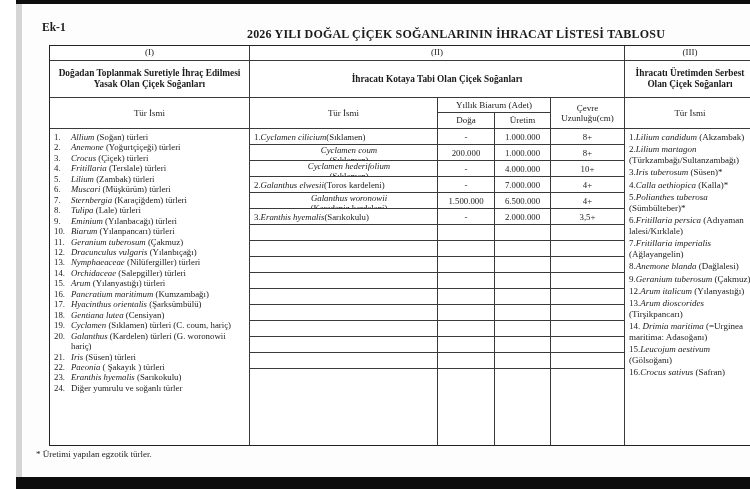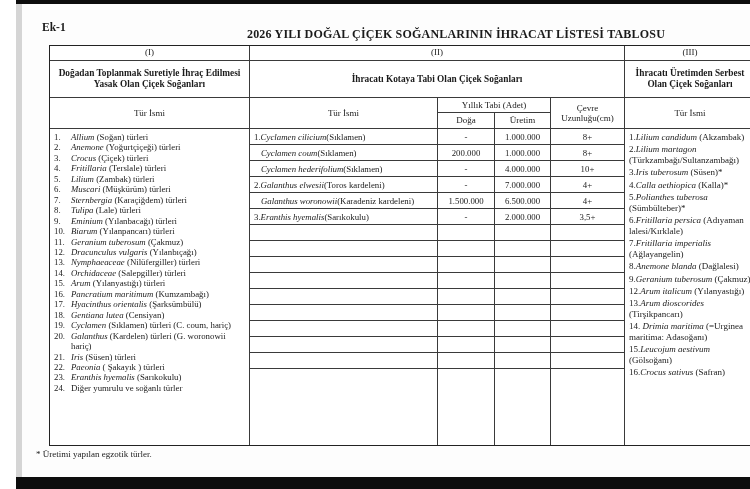--- a/index.html
+++ b/index.html
@@ -35,21 +35,21 @@
   .sg-doga{grid-area:2/2/3/3;border-right:1px solid #3a3a3a;}
   .sg-uretim{grid-area:2/3/3/4;border-right:1px solid #3a3a3a;}
   .sg-cevre{grid-area:1/4/3/5;text-align:center;line-height:10px;padding:0 8px;}
   .rows{display:block;}
   .drow{display:grid;grid-template-columns:188px 57px 56px 73px;height:16px;
         border-bottom:1px solid #3a3a3a;box-sizing:border-box;font-size:8.8px;}
   .drow .c{border-right:1px solid #3a3a3a;box-sizing:border-box;display:flex;
            align-items:center;overflow:hidden;white-space:nowrap;}
   .drow .c:last-child{border-right:none;}
   .c.name{padding-left:4px;}
-  .drow[data-ind="1"] .c.name{padding-left:11px;}
+  .drow[data-ind="1"] .c.name{padding-left:11px;flex-direction:column;}
   .c.val{justify-content:center;}
   .drow.tall{flex:1;border-bottom:none;height:auto;}
   .listbody{flex:1;box-sizing:border-box;overflow:hidden;}
   .list1{padding:3px 4px 0 4px;font-size:8.8px;line-height:10.45px;}
   .li{display:flex;}
   .li .num{flex:0 0 17px;width:17px;}
   .li .txt{flex:1;min-width:0;}
   .list3{padding:3px 3px 0 4px;font-size:9px;line-height:10.6px;}
   .l3{margin-bottom:1.8px;}
   i{font-style:italic;}
@@ -193,21 +193,21 @@
             <span class="txt"><i></i><span>Diğer yumrulu ve soğanlı türler</span></span>
           </div>
         </div>
     </div>
 
     <div class="col col2">
       <div class="hnum">(II)</div>
       <div class="htitle">İhracatı Kotaya Tabi Olan Çiçek Soğanları</div>
       <div class="subgrid">
         <div class="sg-name">Tür İsmi</div>
-        <div class="sg-limit">Yıllık Tabi (Adet)</div>
+        <div class="sg-limit">Yıllık Biarum (Adet)</div>
         <div class="sg-doga">Doğa</div>
         <div class="sg-uretim">Üretim</div>
         <div class="sg-cevre">Çevre Uzunluğu(cm)</div>
       </div>
       <div class="rows">
 
           <div class="drow">
             <div class="c name">
               <span>1.</span>
               <i>Cyclamen cilicium</i>

